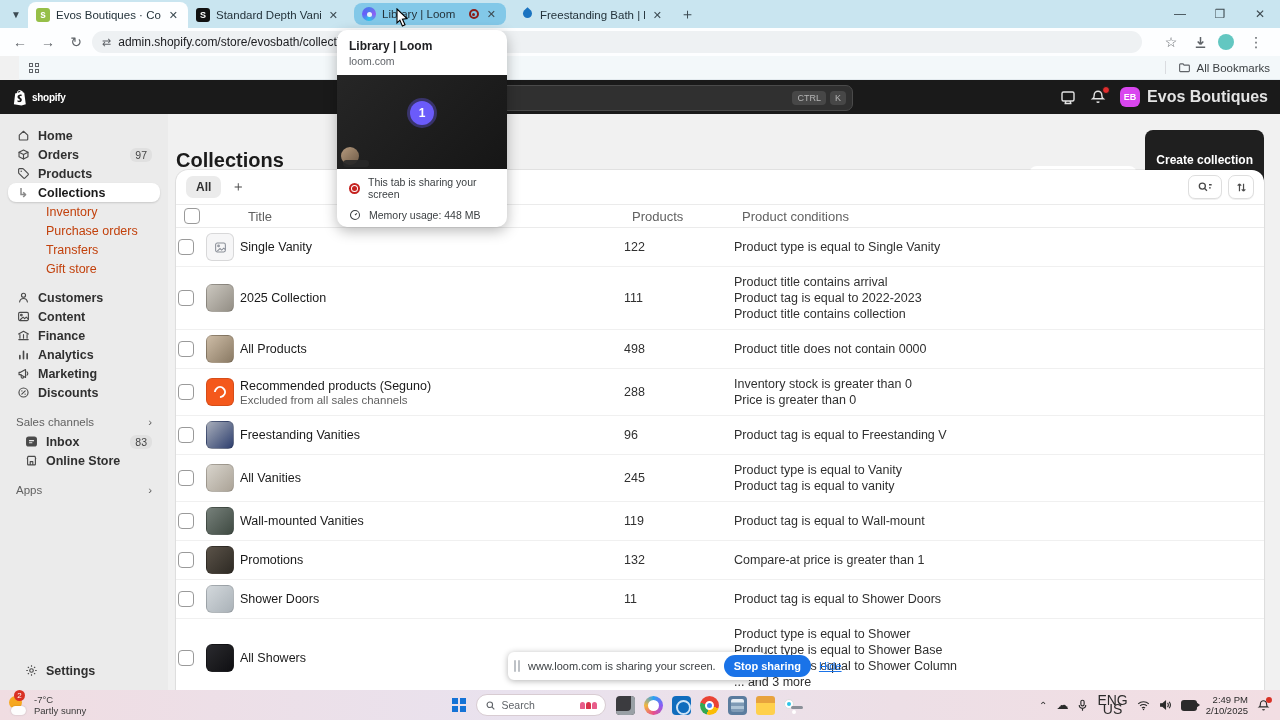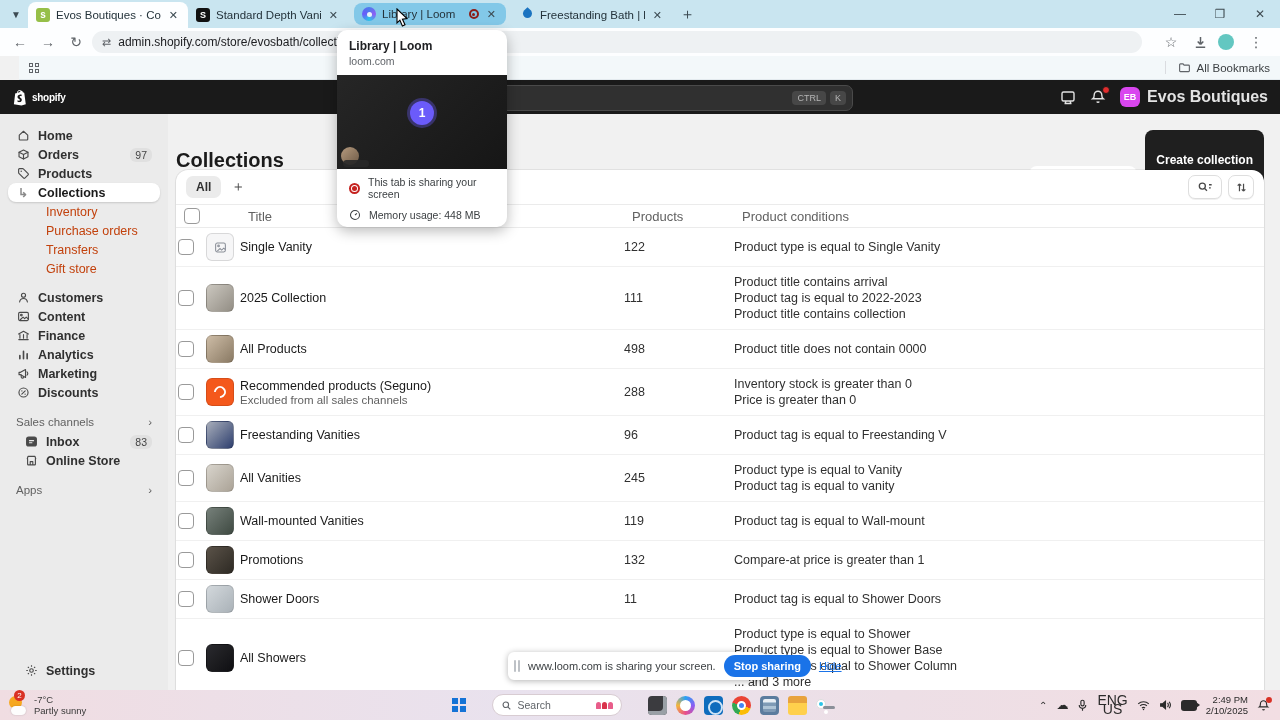--- a/index.html
+++ b/index.html
@@ -117,21 +117,21 @@
   .sb-hide { font-size:11px; color:#1a73e8; text-decoration:underline; }
 
   
   .taskbar { position:absolute; left:0; right:0; bottom:0; height:30px; background:linear-gradient(90deg,#f0dde2,#e9e2ee 40%,#eddfe6 70%,#f2dee3); display:flex; align-items:center; z-index:70; }
   .tb-weather { display:flex; align-items:center; gap:6px; padding-left:8px; width:200px; }
   .w-ico { position:relative; width:20px; height:20px; }
   .w-sun { position:absolute; left:1px; top:1px; width:13px; height:13px; border-radius:50%; background:#f6a821; }
   .w-cloud { position:absolute; left:3px; bottom:0; width:15px; height:9px; border-radius:8px; background:#fdfdfd; box-shadow:0 0 2px rgba(0,0,0,.2); }
   .w-badge { position:absolute; left:6px; top:-5px; min-width:11px; height:11px; border-radius:6px; background:#d93025; color:#fff; font-size:8px; display:flex; align-items:center; justify-content:center; padding:0 2px; }
   .w-text { font-size:9.5px; color:#3a3a3a; line-height:11px; }
-  .tb-center { position:absolute; left:452px; display:flex; align-items:center; gap:26px; height:30px; }
+  .tb-center { position:absolute; left:452px; display:flex; align-items:center; gap:10px; height:30px; }
   .win-logo { display:grid; grid-template-columns:6px 6px; grid-gap:1.5px; }
   .win-logo i { width:6px; height:6px; background:#1573d6; display:block; }
   .tb-search { width:130px; height:22px; background:#fff; border:1px solid #d8ccd2; border-radius:12px; display:flex; align-items:center; gap:6px; padding:0 8px; font-size:10.5px; color:#5f6368; }
   .tulips { margin-left:auto; display:flex; gap:1px; }
   .tulips i { width:5px; height:7px; border-radius:3px 3px 1px 1px; display:block; }
   .tb-icons { display:flex; align-items:center; gap:9px; }
   .app-ico { width:19px; height:19px; border-radius:4px; position:relative; }
   .ai-dark { background:#3b3b3f; box-shadow:inset -4px -4px 0 #9aa0a6; }
   .ai-copilot { border-radius:50%; background:conic-gradient(#2aa2f2,#8a5cf5,#e94f8a,#f2b63d,#2aa2f2); }
   .ai-copilot::after { content:""; position:absolute; inset:4px; background:#fff; border-radius:50%; }

